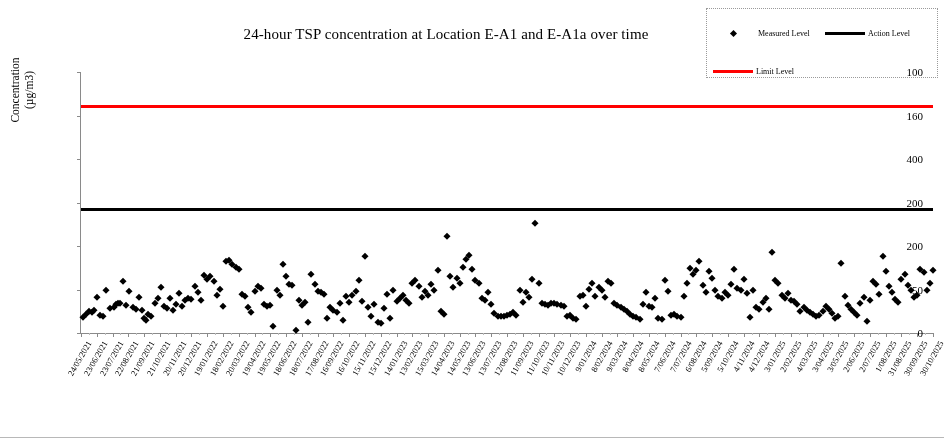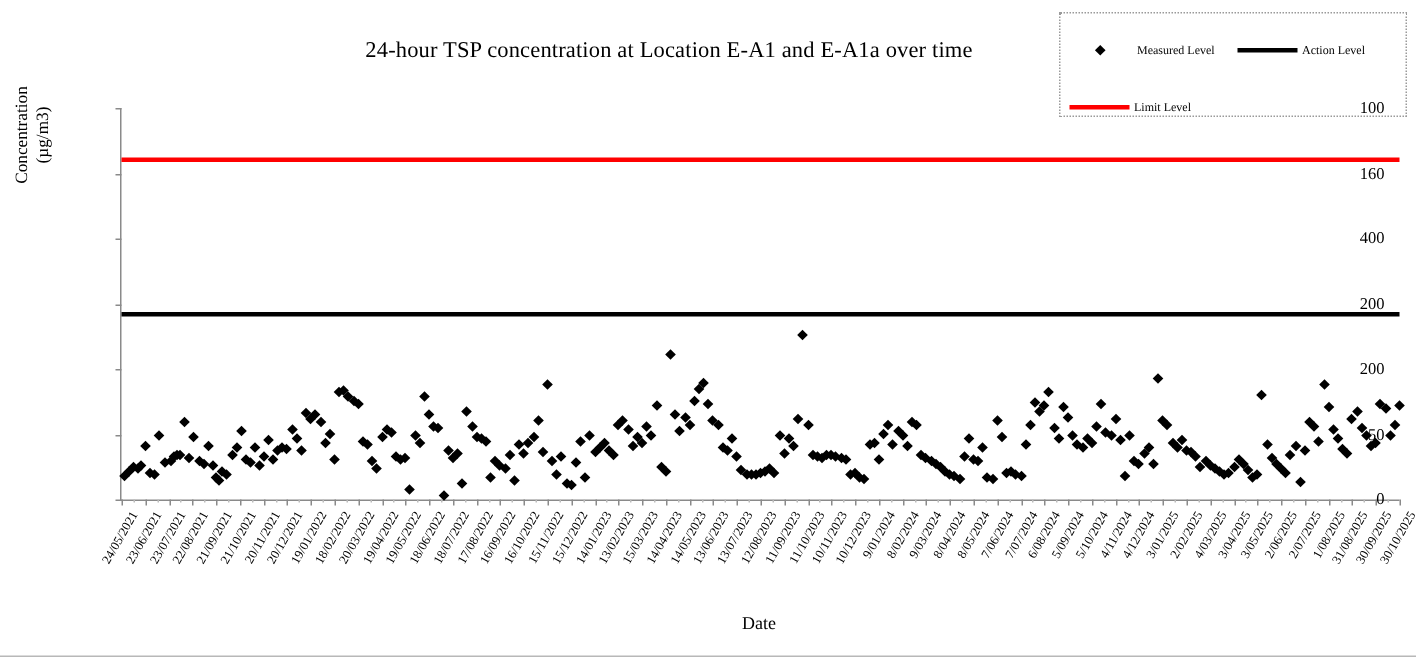--- a/index.html
+++ b/index.html
@@ -648,15 +648,14 @@
         <div class="data-point" style="left: 833.067px; top: 225.33px; background: rgb(0, 0, 0);"></div>
         <div class="data-point" style="left: 836.222px; top: 222.72px; background: rgb(0, 0, 0);"></div>
         <div class="data-point" style="left: 839.378px; top: 197.49px; background: rgb(0, 0, 0);"></div>
         <div class="data-point" style="left: 842.533px; top: 200.1px; background: rgb(0, 0, 0);"></div>
         <div class="data-point" style="left: 845.689px; top: 217.5px; background: rgb(0, 0, 0);"></div>
         <div class="data-point" style="left: 848.844px; top: 210.54px; background: rgb(0, 0, 0);"></div>
         <div class="data-point" style="left: 852px; top: 198.36px; background: rgb(0, 0, 0);"></div>
       </div>
   </div>
 
-  <div id="x-axis-title">Date</div>
 
 </div>
 
 </body></html>

